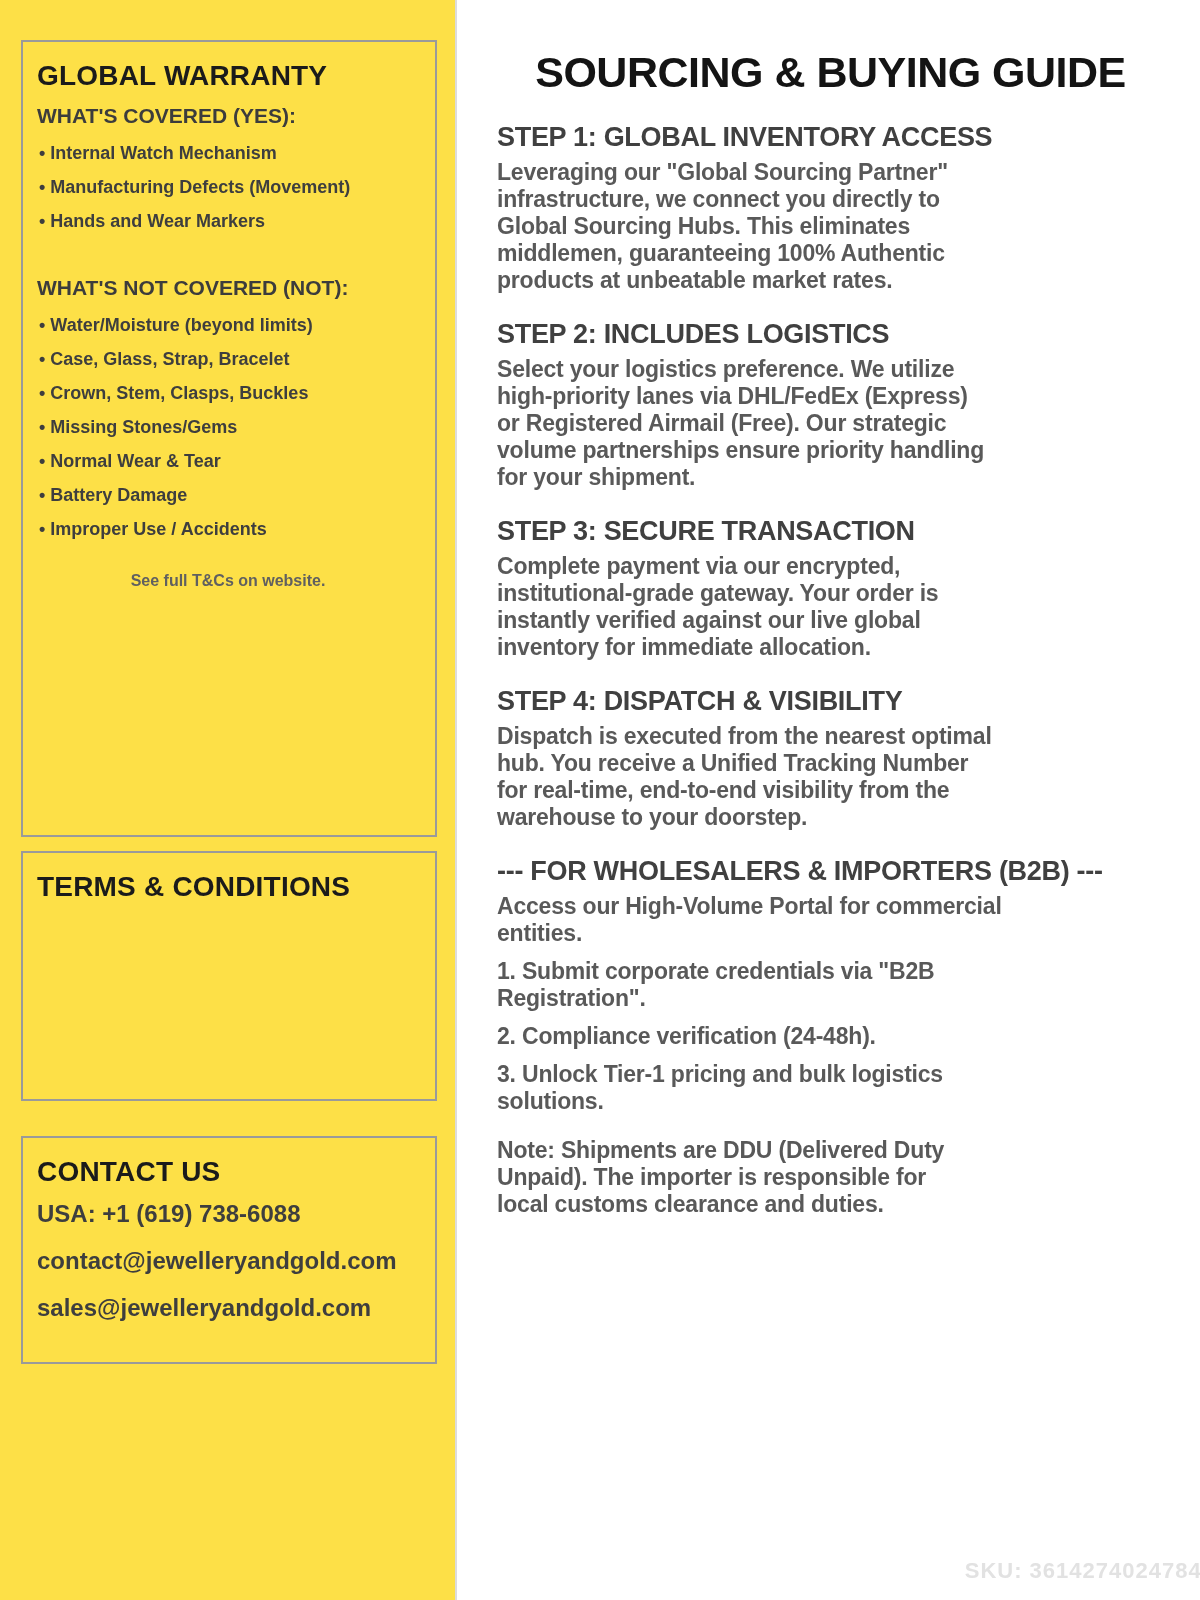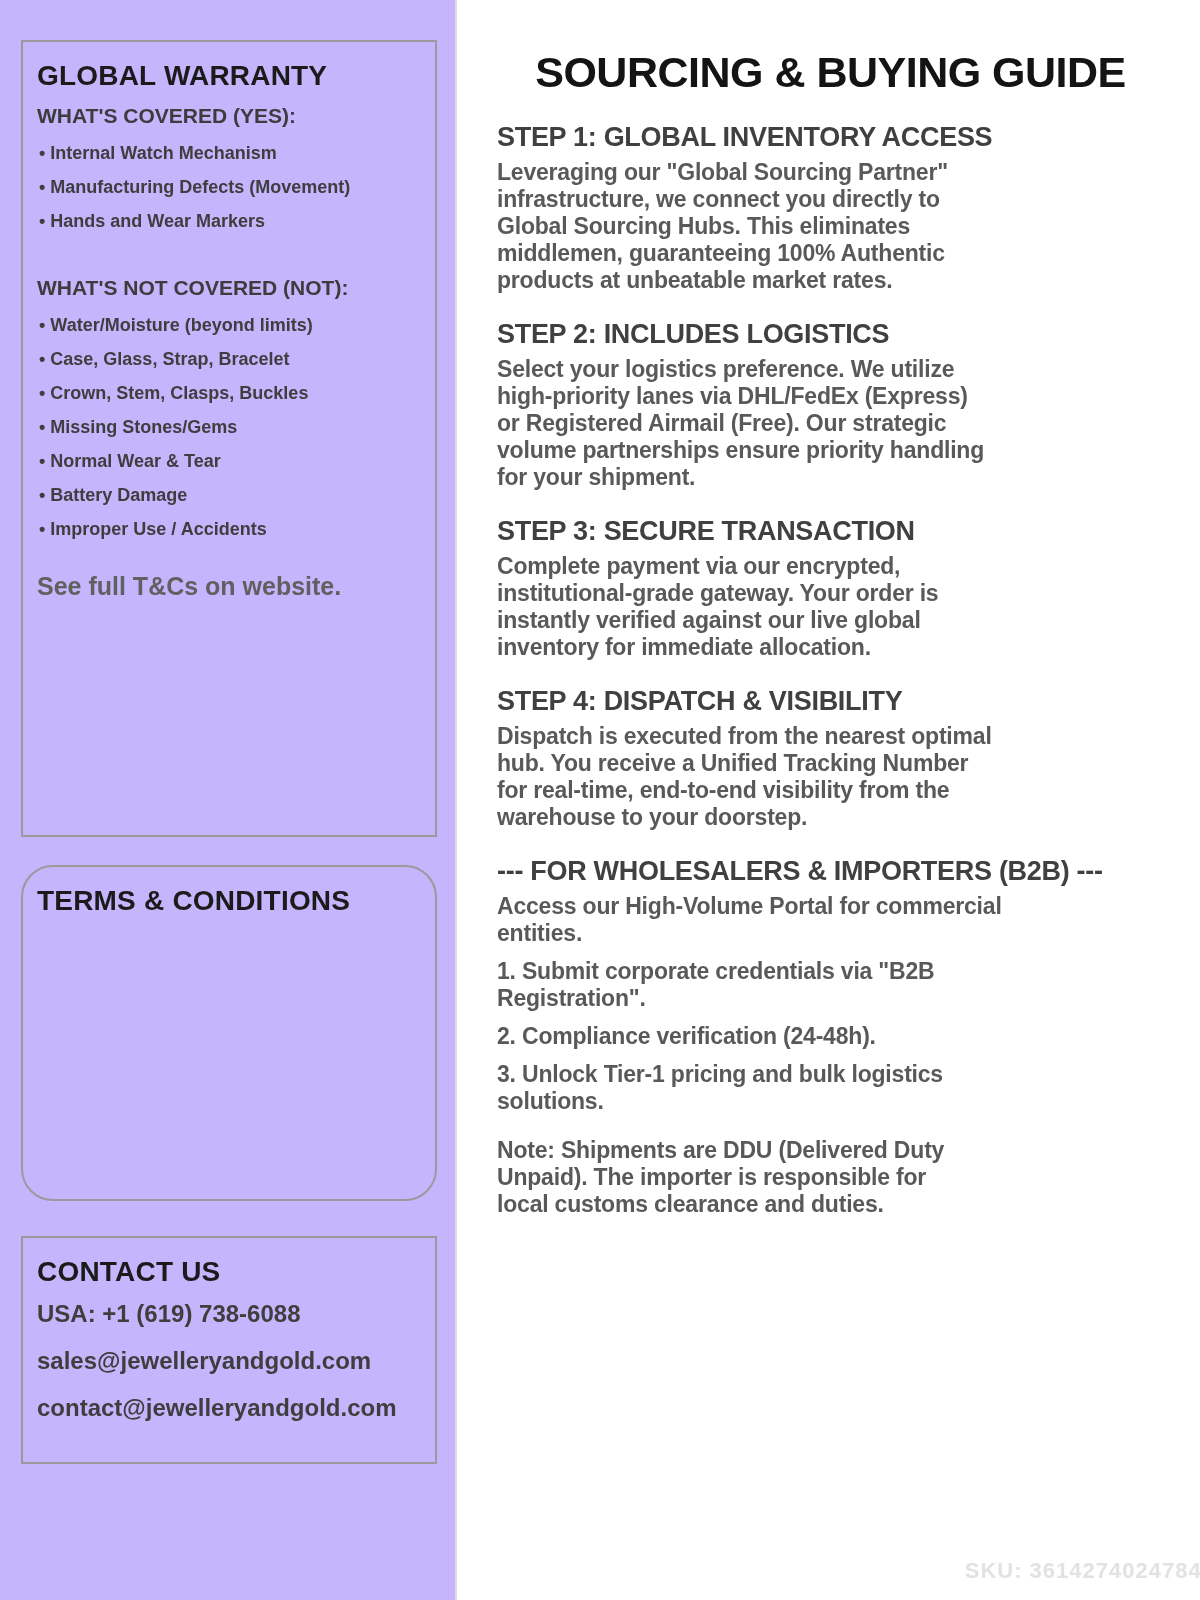--- a/index.html
+++ b/index.html
@@ -10,32 +10,32 @@
     background: #ffffff;
     overflow: hidden;
     font-family: "Liberation Sans", "DejaVu Sans", sans-serif;
   }
 
   
   .sidebar {
     position: absolute;
     left: 0; top: 0; bottom: 0;
     width: 455px;
-    background: #c4b5fd;
+    background: #fde047;
     border-right: 2px solid #dcdcdc;
   }
   .panel {
     box-sizing: border-box;
     margin-left: 21px;
     width: 416px;
     border: 2px solid #9a9a9a;
     padding: 18px 16px 0 14px;
   }
   .panel-warranty { margin-top: 40px; height: 797px; }
-  .panel-terms    { margin-top: 28px; height: 336px; border-radius: 32px; }
+  .panel-terms    { margin-top: 14px; height: 250px; }
   .panel-contact  { margin-top: 35px; height: 228px; }
 
   .panel-title {
     margin: 0 0 12px 0;
     font-size: 28px;
     font-weight: 800;
     color: #1b1b1b;
     letter-spacing: 0.2px;
   }
   .subhead {
@@ -49,23 +49,24 @@
   .bullet-list li {
     font-size: 18px;
     font-weight: 700;
     color: #3e3e3e;
     line-height: 34px;
     padding-left: 2px;
   }
   .bullet-list li::before { content: "\2022\00a0 "; color: #3e3e3e; }
   .footnote {
     margin-top: 26px;
-    font-size: 25px;
+    font-size: 16px;
     font-weight: 700;
     color: #606060;
+    text-align: center;
   }
   .terms-body {
     margin: 0;
     font-size: 20px;
     font-weight: 700;
     color: #3e3e3e;
     line-height: 26.5px;
     white-space: pre-wrap;
   }
   .contact-line {
@@ -148,22 +149,22 @@
       <div class="footnote">See full T&amp;Cs on website.</div>
     </section>
 
     <section class="panel panel-terms">
       <h2 class="panel-title">TERMS &amp; CONDITIONS</h2>
     </section>
 
     <section class="panel panel-contact">
       <h2 class="panel-title">CONTACT US</h2>
       <p class="contact-line">USA: +1 (619) 738-6088</p>
+      <p class="contact-line">contact@jewelleryandgold.com</p>
       <p class="contact-line">sales@jewelleryandgold.com</p>
-      <p class="contact-line">contact@jewelleryandgold.com</p>
     </section>
 
   </aside>
 
   <main class="main">
     <h1 class="page-title">SOURCING &amp; BUYING GUIDE</h1>
 
     <section>
       <h3 class="step-heading">STEP 1: GLOBAL INVENTORY ACCESS</h3>
       <p class="step-body">Leveraging our "Global Sourcing Partner"

